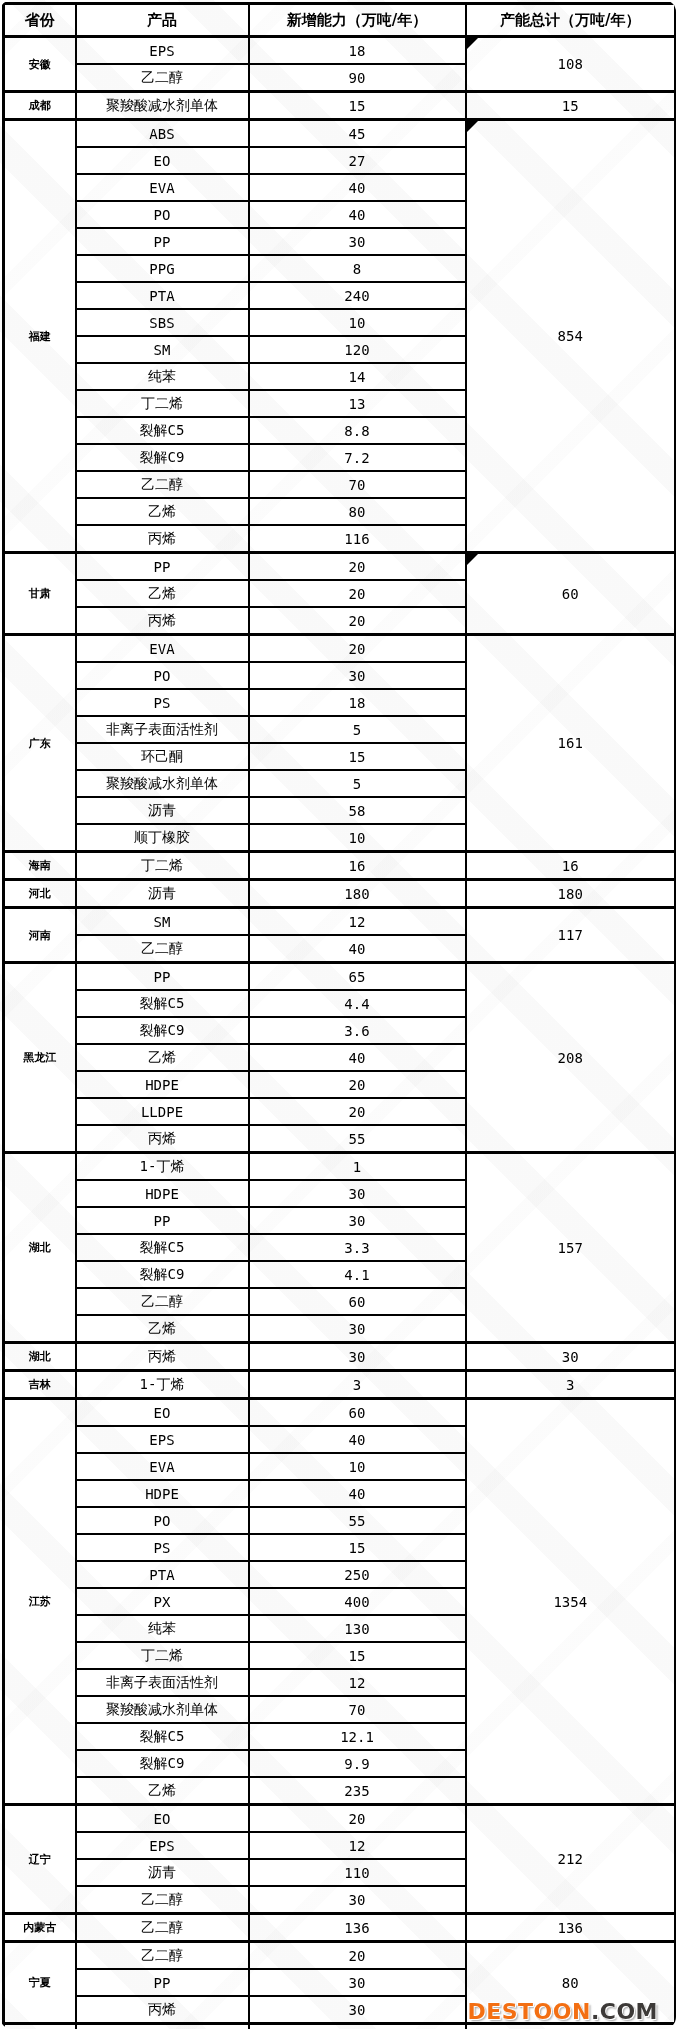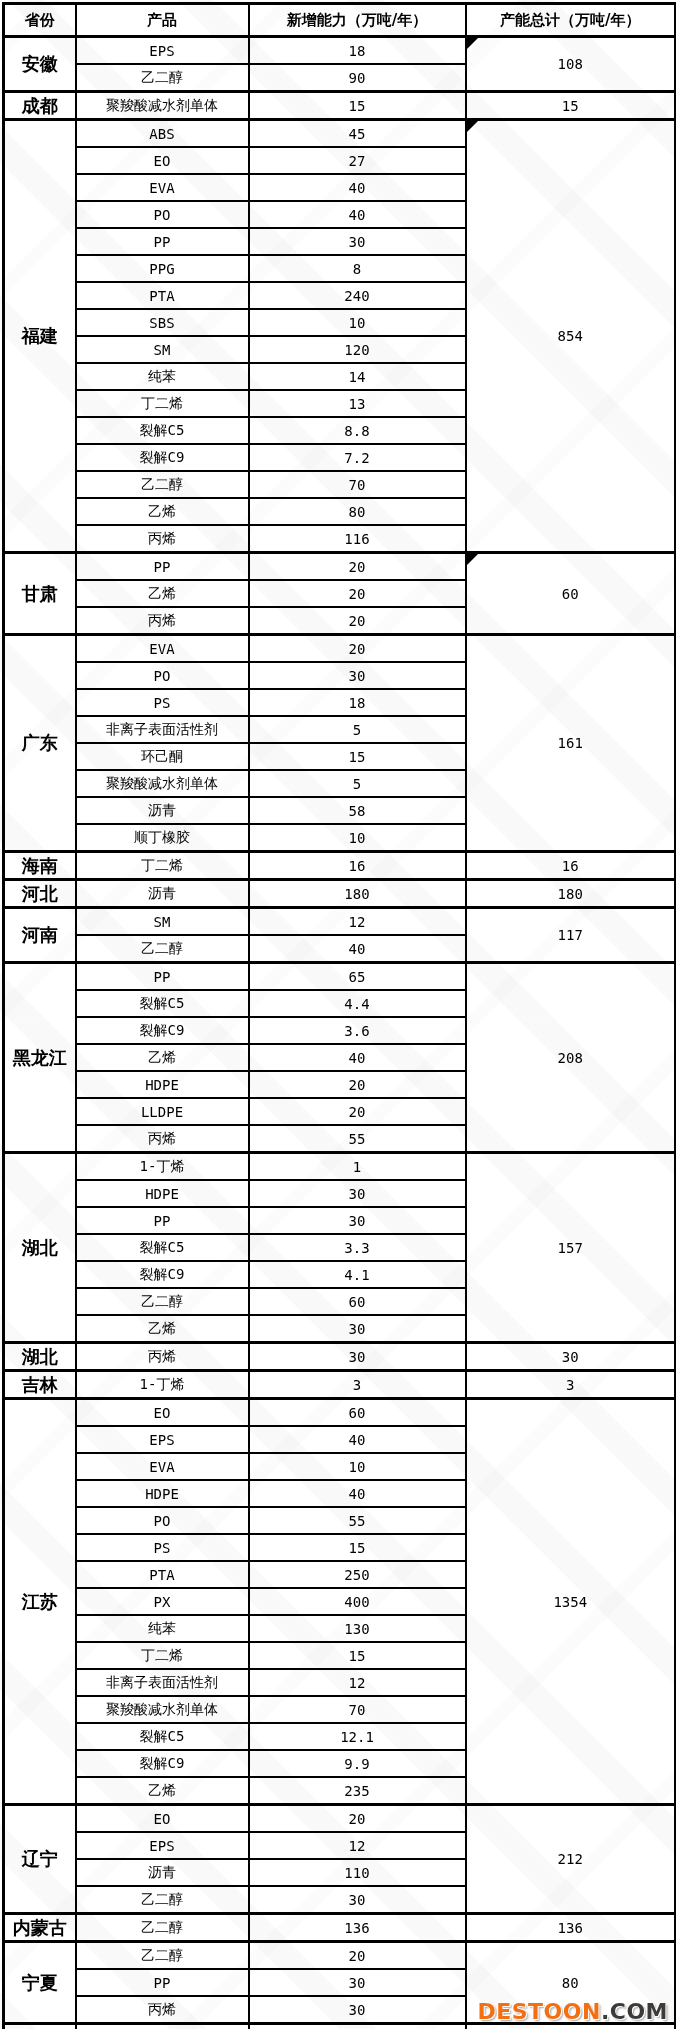--- a/index.html
+++ b/index.html
@@ -15,20 +15,21 @@
     overflow: hidden;
     font-family: "DejaVu Sans", sans-serif;
     
     background-image:
       repeating-linear-gradient(45deg,
         rgba(120,120,120,0.045) 0px, rgba(120,120,120,0.045) 26px,
         rgba(255,255,255,0) 26px, rgba(255,255,255,0) 120px),
       repeating-linear-gradient(-45deg,
         rgba(150,150,150,0.03) 0px, rgba(150,150,150,0.03) 14px,
         rgba(255,255,255,0) 14px, rgba(255,255,255,0) 170px);
+    border-radius: 12px;
   }
   table.cap {
     position: absolute;
     left: 2px;
     top: 2px;
     width: 672px;
     height: 2025px;
     border-collapse: collapse;
     table-layout: fixed;
     border: 3px solid #000;
@@ -50,21 +51,21 @@
     border-bottom: 3px solid #000;
     font-family: "DejaVu Sans", sans-serif;
   }
   .cap tbody td {
     height: 25px;
     font-size: 14px;
     font-family: "DejaVu Sans Mono", monospace;
   }
   .cap td.province {
     font-weight: bold;
-    font-size: 18px;
+    font-size: 11px;
     font-family: Liberation Mono, monospace;
     letter-spacing: 0px;
     text-align: center;
   }
   .cap td.total {
     position: relative;
     font-size: 14px;
     margin-left: 36px;
   }
   .cap tr.g td {
@@ -74,21 +75,21 @@
     position: absolute;
     left: 0;
     top: 0;
     width: 0;
     height: 0;
     border-top: 11px solid #000;
     border-right: 11px solid transparent;
   }
   .site-mark {
     position: absolute;
-    right: 8px;
+    right: 18px;
     bottom: 5px;
     font-family: "DejaVu Sans", sans-serif;
     font-weight: bold;
     font-size: 22px;
     letter-spacing: 0.5px;
     text-shadow: 1px 1px 0 #fff, -1px -1px 0 #fff, 2px 2px 2px rgba(0,0,0,0.35);
     white-space: nowrap;
   }
   .site-mark .brand { color: #f36f13; }
   .site-mark .suffix { color: #3d3a38; }

